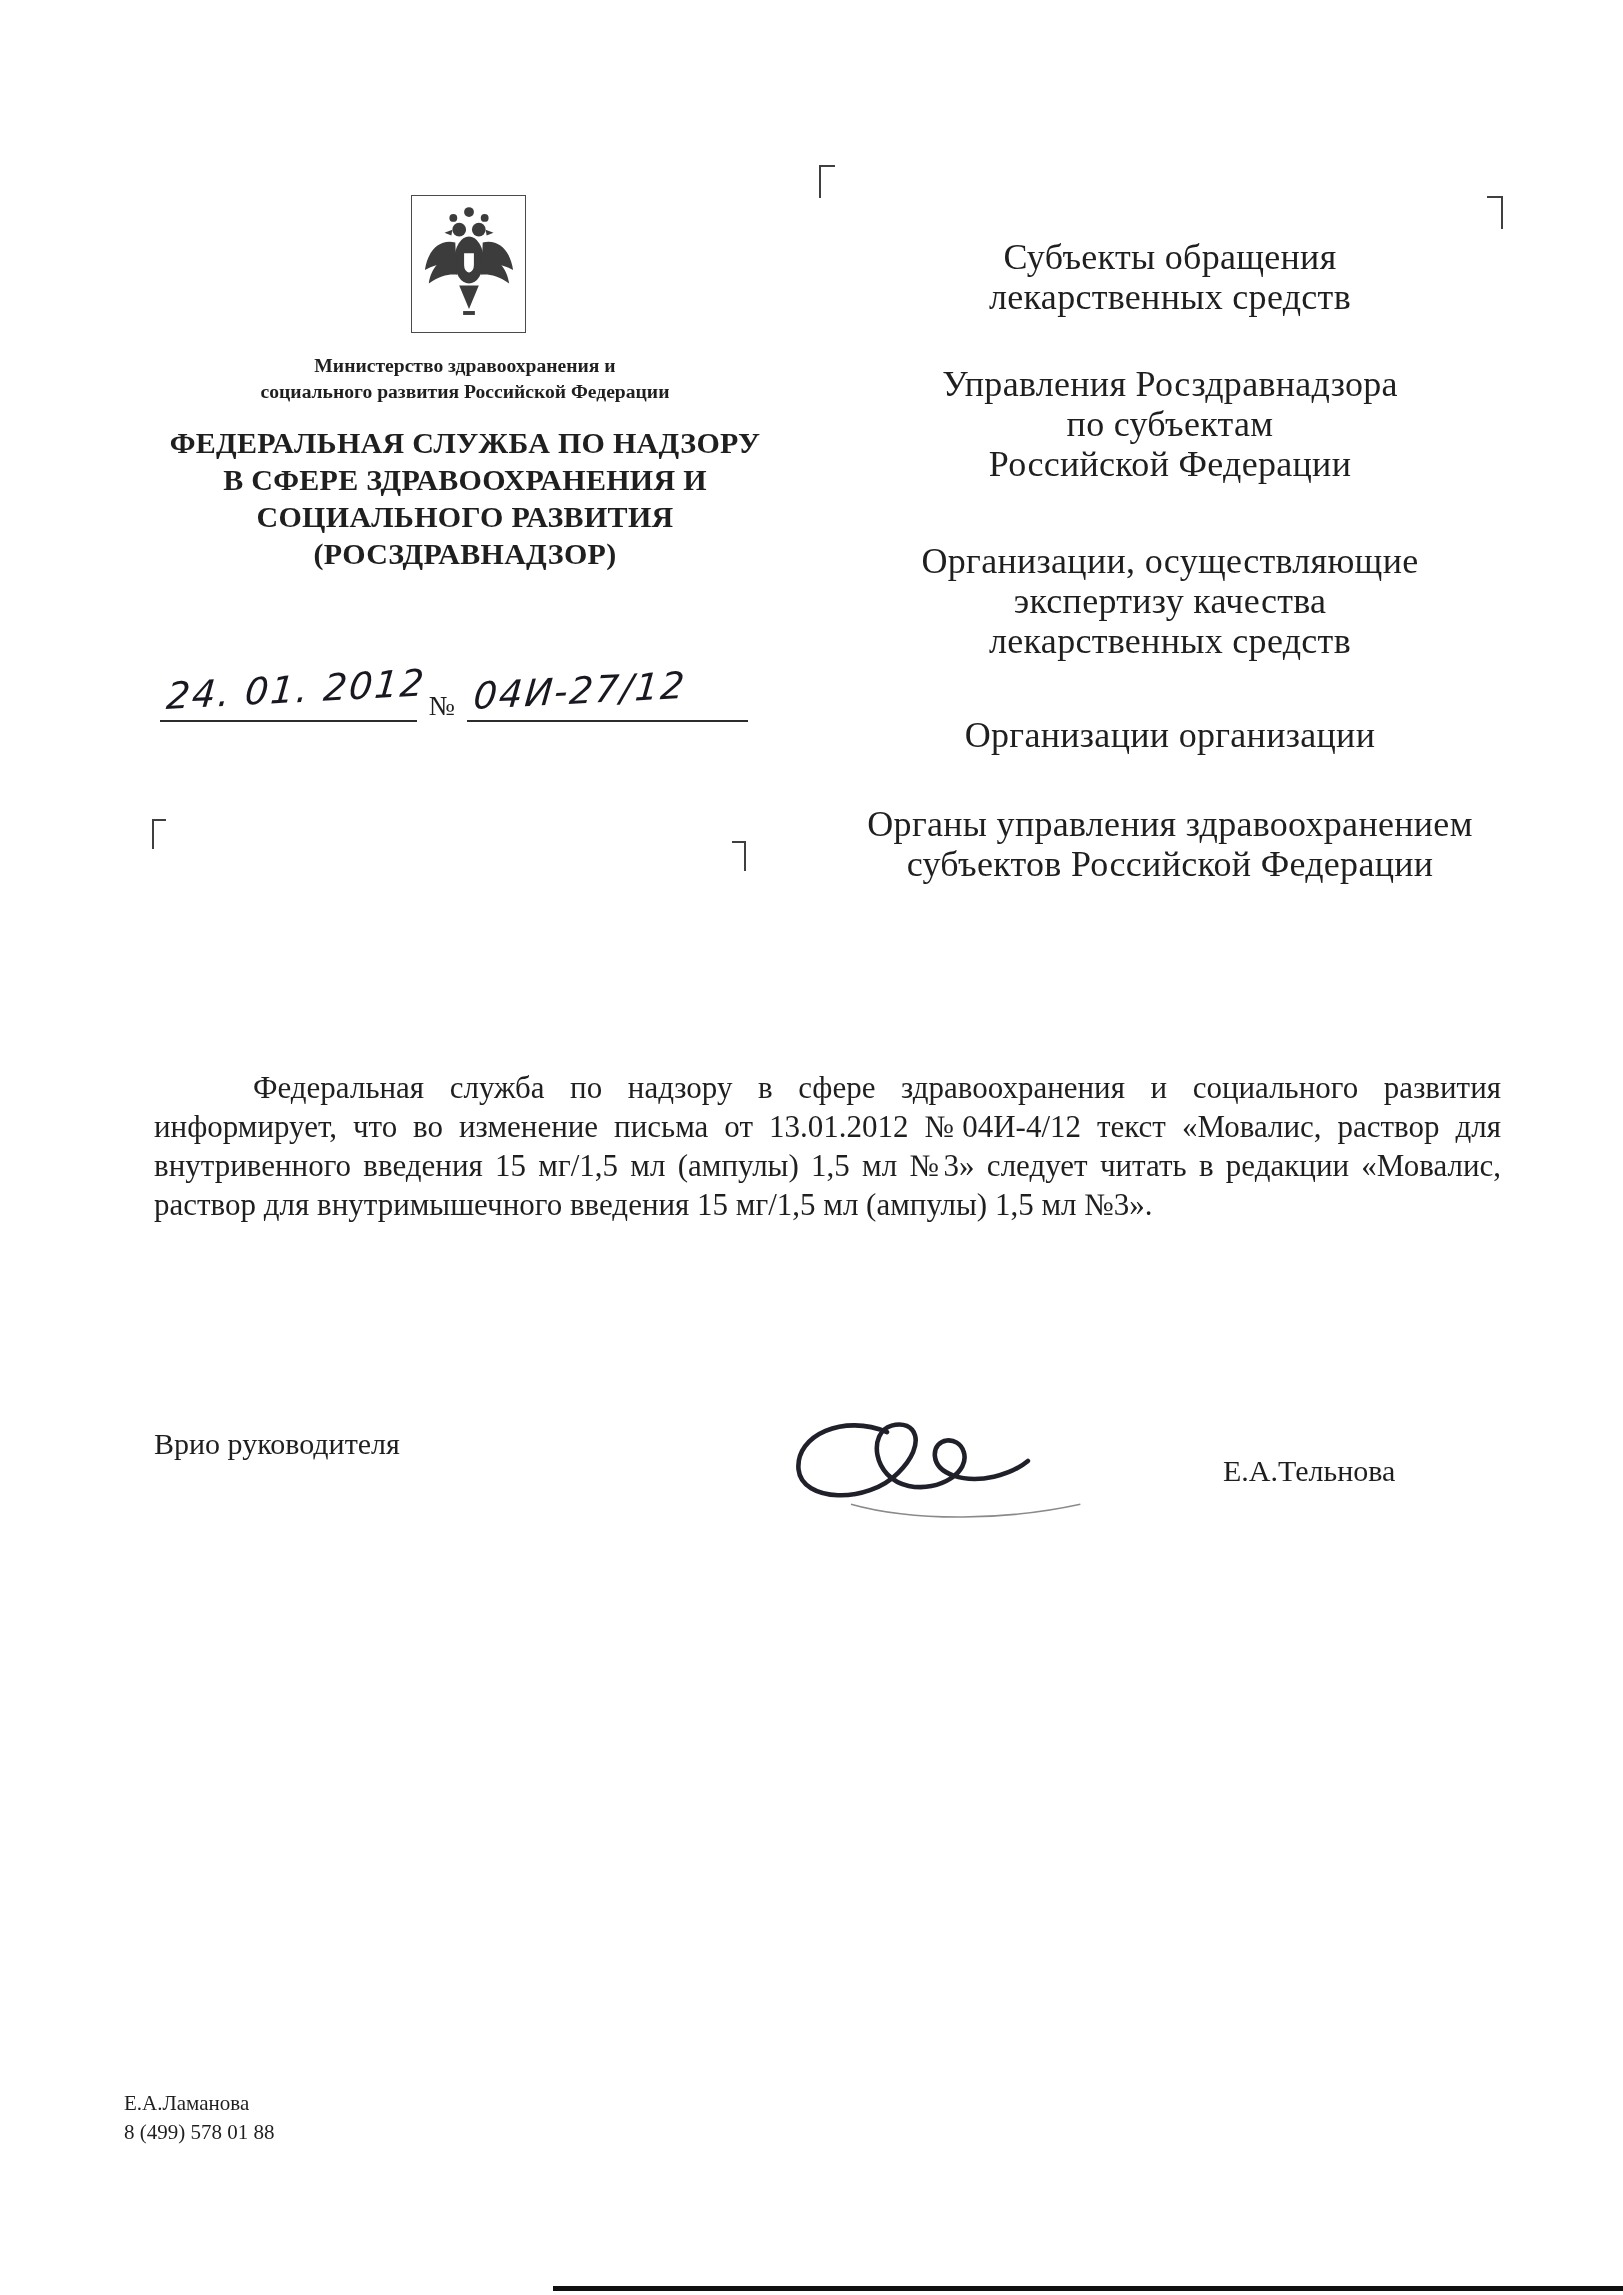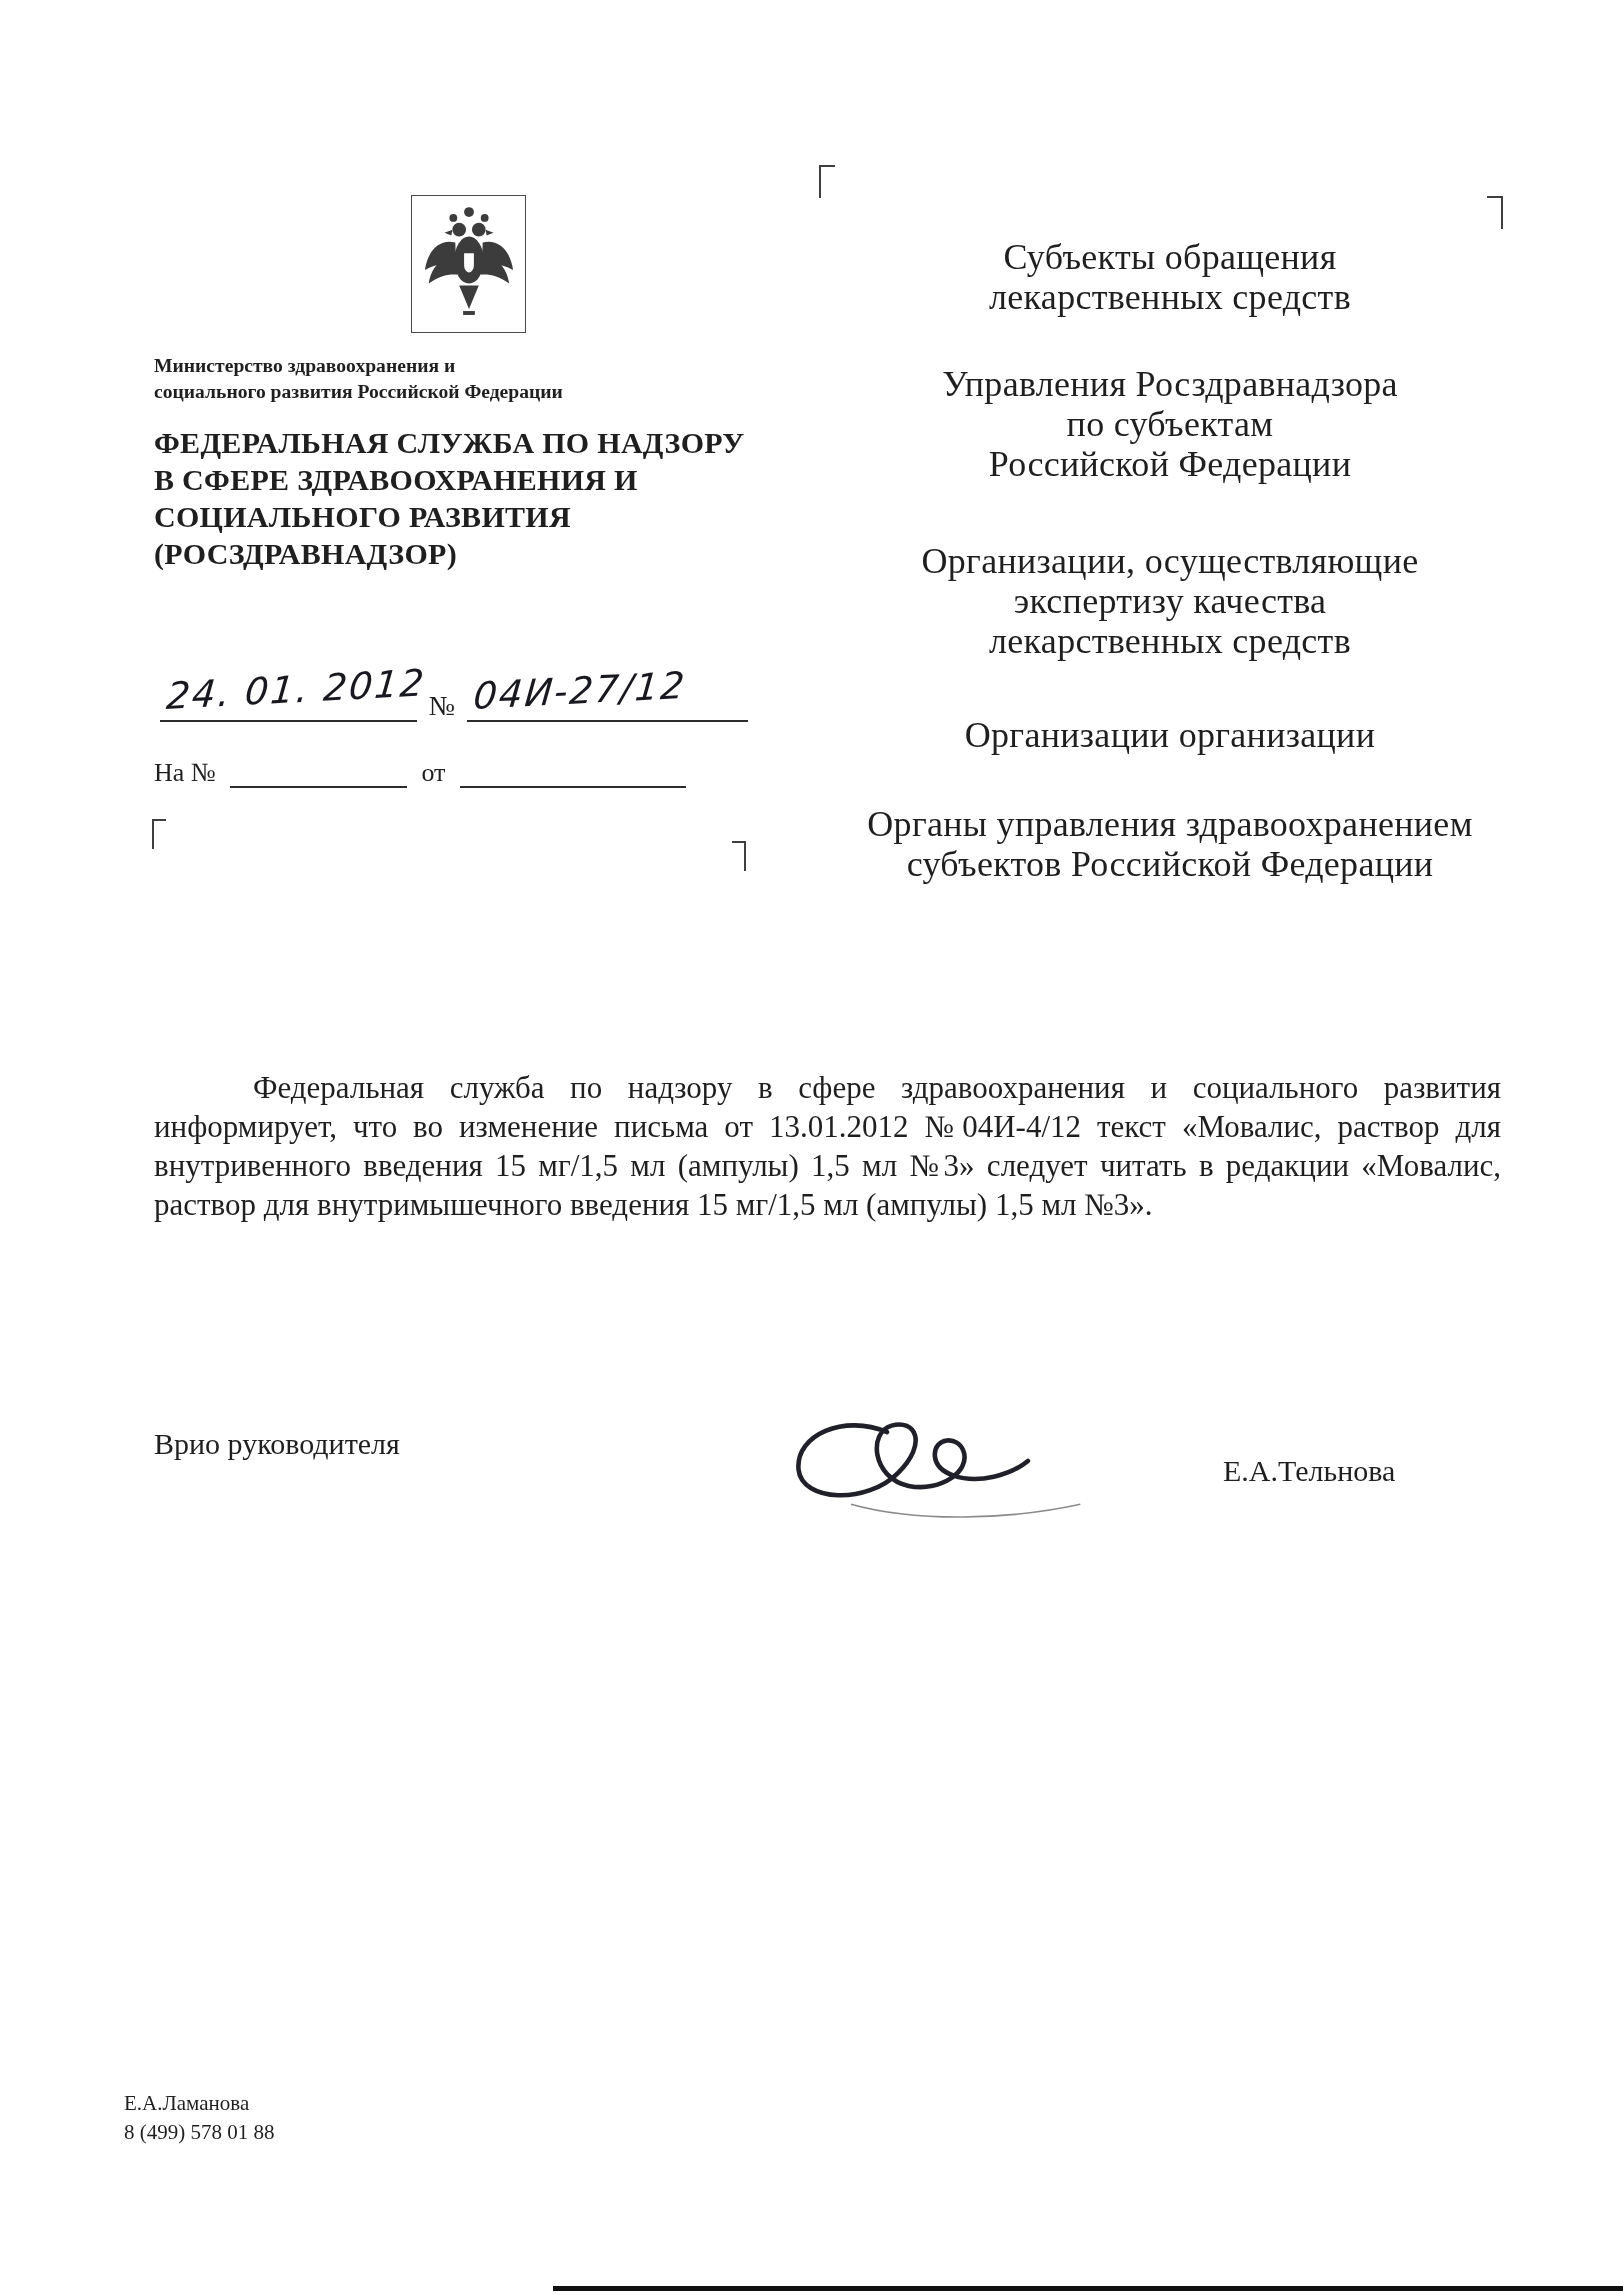--- a/index.html
+++ b/index.html
@@ -8,21 +8,21 @@
     width: 1623px;
     height: 2295px;
     margin: 0 auto;
     background: #ffffff;
     font-family: "Liberation Serif", serif;
     color: #1f1f1f;
     overflow: hidden;
   }
   .abs { position: absolute; }
   .preline { white-space: pre-line; }
-  .center { }
+  .center { text-align: center; }
 
   
   .mark { position: absolute; width: 14.4px; height: 31px; }
   .mark.tl { border-left: 2px solid #3f3f3f; border-top: 2px solid #3f3f3f; }
   .mark.tr { border-right: 2px solid #3f3f3f; border-top: 2px solid #3f3f3f; }
 
   
   .emblem-box {
     left: 411px; top: 195px; width: 113px; height: 136px;
     border: 1.3px solid #4a4a4a;
@@ -171,26 +171,20 @@
   <div class="abs date-row">
     <span class="writein w-date">
       <span class="hw">24. 01. 2012</span>
     </span>
     <span class="plabel">№</span>
     <span class="writein w-number">
       <span class="hw">04И-27/12</span>
     </span>
   </div>
 
-  <div class="abs ref-row">
-    <span>На №</span>
-    <span class="blank-line b1"></span>
-    <span>от</span>
-    <span class="blank-line b2"></span>
-  </div>
 
 
   <div class="abs recipients">
     <div class="recipient r0 preline">Субъекты обращения
 лекарственных средств</div>
     <div class="recipient r1 preline">Управления Росздравнадзора
 по субъектам
 Российской Федерации</div>
     <div class="recipient r2 preline">Организации, осуществляющие
 экспертизу качества

